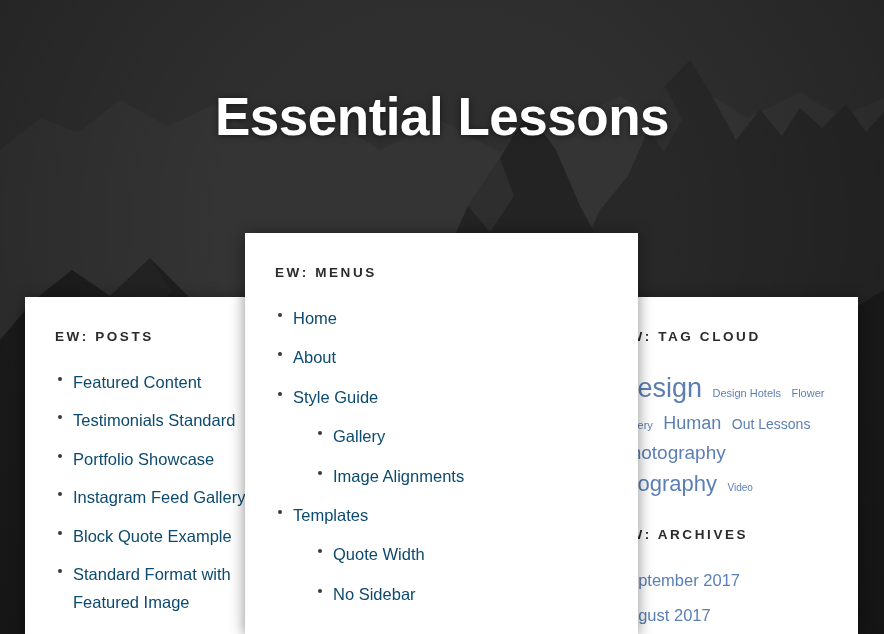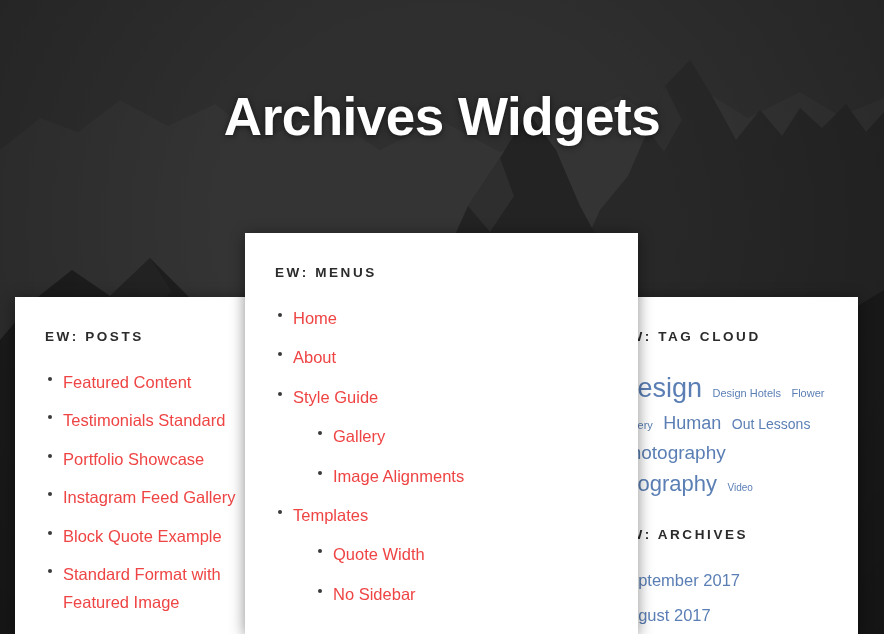--- a/index.html
+++ b/index.html
@@ -57,21 +57,21 @@
 
   
   .widget-card {
     position: absolute;
     background: #ffffff;
     box-shadow: 0 2px 14px rgba(0,0,0,0.45);
     overflow: hidden;
   }
 
   #widget-posts {
-    left: 15px;
+    left: 25px;
     top: 297px;
     width: 280px;
     height: 337px;
     z-index: 1;
   }
 
   #widget-right {
     left: 588px;
     top: 297px;
     width: 270px;
@@ -111,21 +111,21 @@
   ul.wlist li::before {
     content: "";
     position: absolute;
     left: 3px;
     top: 9px;
     width: 4px; height: 4px;
     border-radius: 50%;
     background: #3a3a3a;
   }
   ul.wlist li > a {
-    color: #ef4444;
+    color: #0c4a6e;
     font-size: 16.5px;
     line-height: 1.72;
     text-decoration: none;
     font-family: "Liberation Sans", sans-serif;
     margin-top: 10px;
   }
   ul.wlist ul.wsub {
     list-style: none;
     margin-top: 11px;
     padding-left: 22px;
@@ -189,21 +189,21 @@
       <path d="M700,634 L724,520 L752,448 L784,388 L816,344 L848,312 L884,290
                L884,634 Z" fill="#1d1d1d"></path>
 
       <path d="M468,206 L500,158 L514,196 L490,232 Z" fill="#3a3a3a" opacity="0.5"></path>
       <path d="M648,130 L665,86 L682,120 L664,152 Z" fill="#373737" opacity="0.45"></path>
       <path d="M110,296 L150,258 L172,292 L134,320 Z" fill="#2c2c2c" opacity="0.4"></path>
     </svg>
     <div id="hero-vignette"></div>
   </div>
 
-  <h1 id="site-title">Archives Widgets</h1>
+  <h1 id="site-title">Essential Lessons</h1>
 
   <section class="widget-card" id="widget-posts">
     <div class="widget-inner">
       <h2 class="widget-title">EW: Posts</h2>
       <ul class="wlist" id="posts-list">
           <li><a href="#">Featured Content</a></li>
           <li><a href="#">Testimonials Standard</a></li>
           <li><a href="#">Portfolio Showcase</a></li>
           <li><a href="#">Instagram Feed Gallery</a></li>
           <li><a href="#">Block Quote Example</a></li>

